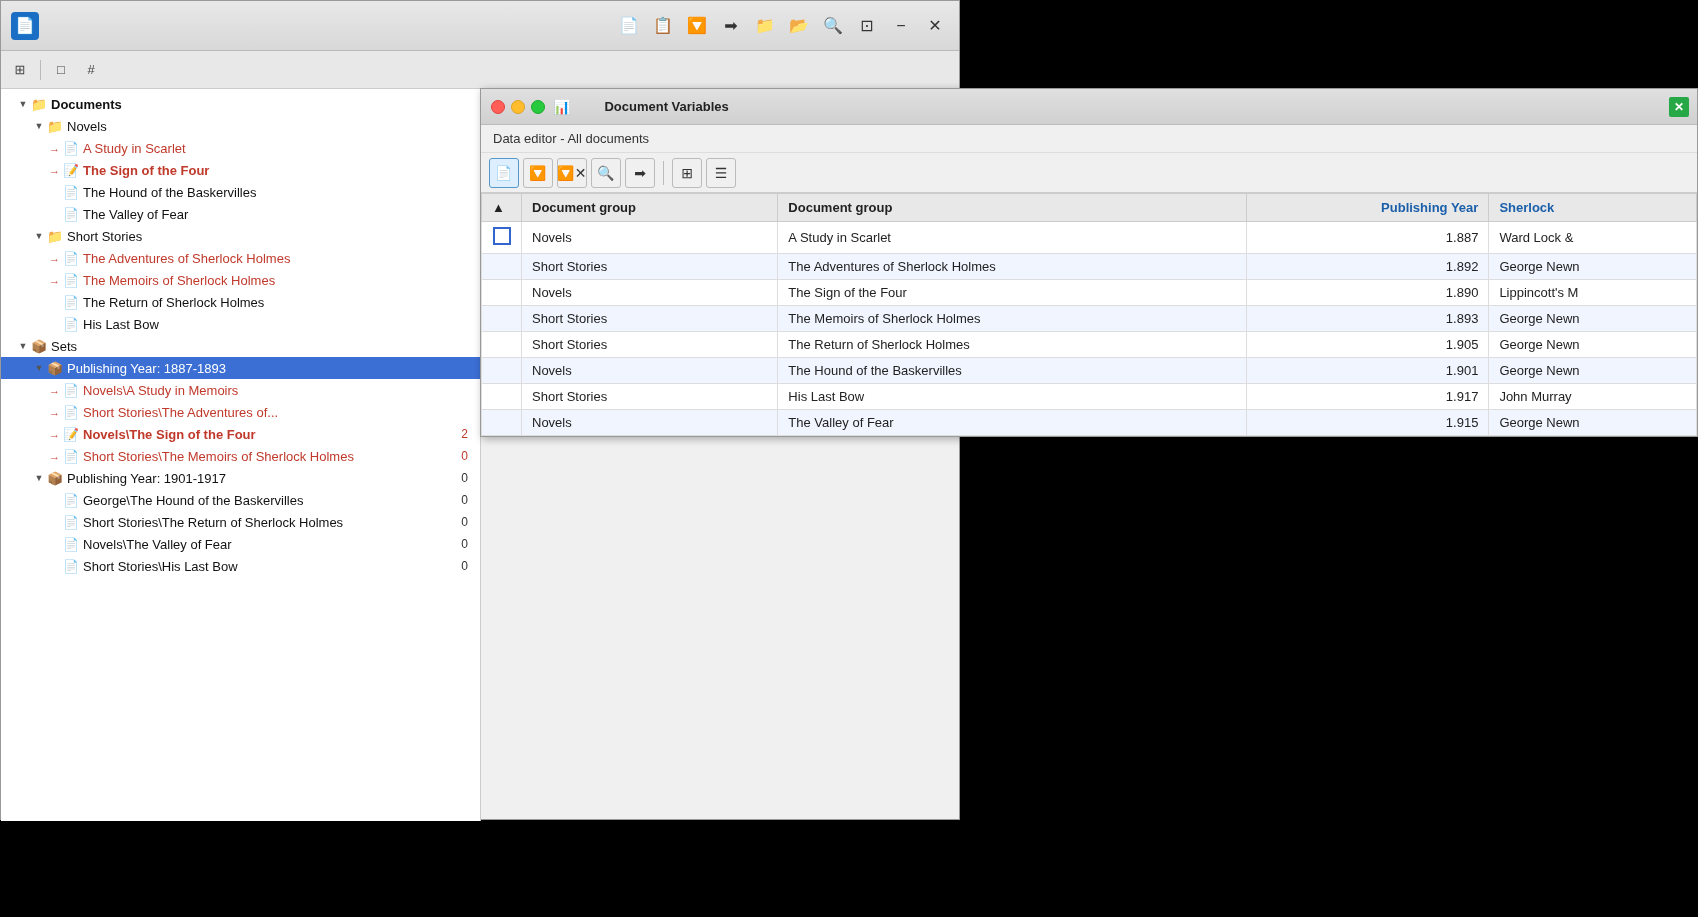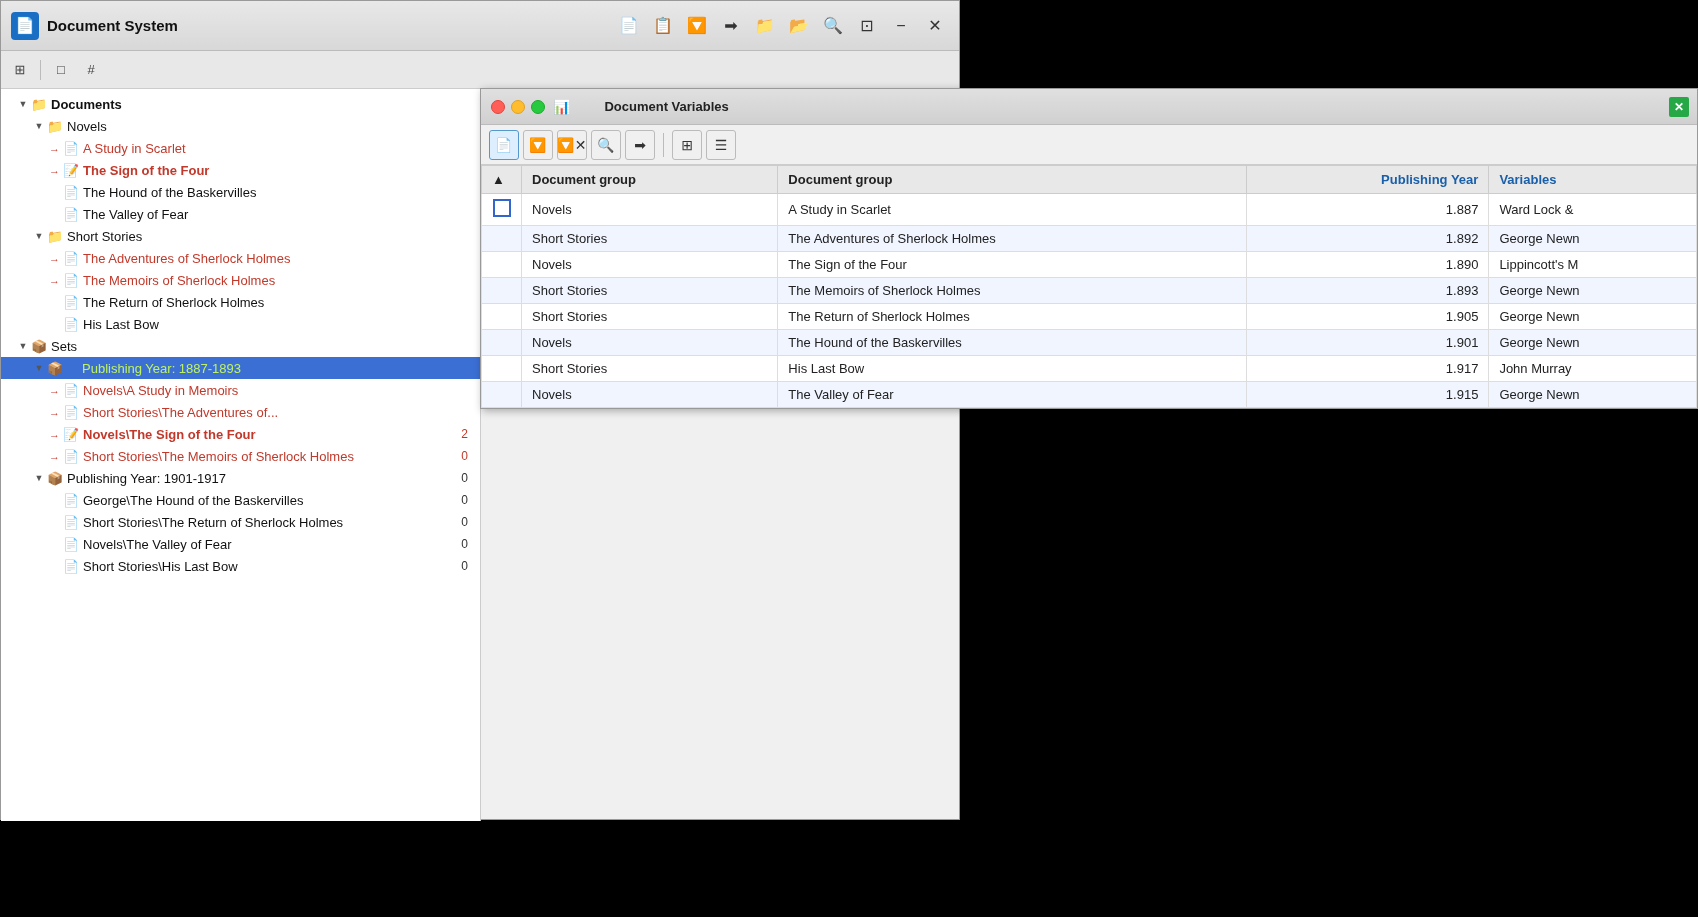--- a/index.html
+++ b/index.html
@@ -81,21 +81,21 @@
     }
 
     .tree-item {
       display: flex;
       align-items: center;
       padding: 3px 4px;
       cursor: pointer;
       white-space: nowrap;
     }
     .tree-item.selected { background: #3c6fd4; color: white; }
-    .tree-item.selected .tree-label { color: #bef264; margin-left: 15px; }
+    .tree-item.selected .tree-label { color: #ffffff; }
 
     .tree-indent-1 { padding-left: 16px; }
     .tree-indent-2 { padding-left: 32px; }
     .tree-indent-3 { padding-left: 48px; }
 
     .tree-arrow {
       width: 12px; height: 12px;
       display: inline-flex; align-items: center; justify-content: center;
       font-size: 9px; color: #555;
       margin-right: 2px; flex-shrink: 0;
@@ -236,21 +236,20 @@
       color: white; font-size: 12px; font-weight: bold;
     }
   </style>
 </head>
 <body>
 
 <div class="app-window">
 
   <div class="title-bar">
     <div class="title-bar-icon">📄</div>
-    <span class="title-bar-text">Document System</span>
     <div class="title-bar-actions">
       <button class="title-bar-btn red-icon">📄</button>
       <button class="title-bar-btn red-icon">📋</button>
       <button class="title-bar-btn red-icon">🔽</button>
       <button class="title-bar-btn">➡</button>
       <button class="title-bar-btn">📁</button>
       <button class="title-bar-btn">📂</button>
       <button class="title-bar-btn">🔍</button>
       <button class="title-bar-btn">⊡</button>
       <button class="title-bar-btn">−</button>
@@ -419,20 +418,21 @@
     <div class="de-traffic-lights">
       <div class="de-dot red"></div>
       <div class="de-dot yellow"></div>
       <div class="de-dot green"></div>
     </div>
     <span class="de-title-icon">📊</span>
     <span class="de-title">Document Variables</span>
     <button class="de-close-btn">✕</button>
   </div>
 
+  <div class="de-subtitle">Data editor - All documents</div>
 
   <div class="de-toolbar">
     <button class="de-toolbar-btn active">📄</button>
     <button class="de-toolbar-btn">🔽</button>
     <button class="de-toolbar-btn">🔽✕</button>
     <button class="de-toolbar-btn">🔍</button>
     <button class="de-toolbar-btn">➡</button>
     <div class="de-toolbar-separator"></div>
     <button class="de-toolbar-btn">⊞</button>
     <button class="de-toolbar-btn">☰</button>
@@ -441,21 +441,21 @@
   <div class="de-table-container">
     <table class="de-table">
       <thead>
         <tr>
           <th>
             <span>▲</span>
           </th>
           <th>Document group</th>
           <th>Document group</th>
           <th class="blue right">Publishing Year</th>
-          <th class="blue">Variables</th>
+          <th class="blue">Sherlock</th>
         </tr>
       </thead>
       <tbody id="de-table-body">
       <tr>
             <td class="checkbox-cell"><div class="checkbox-outline"></div></td>
             <td>Novels</td>
             <td>A Study in Scarlet</td>
             <td class="right">1.887</td>
             <td>Ward Lock &amp;</td>
           </tr>

